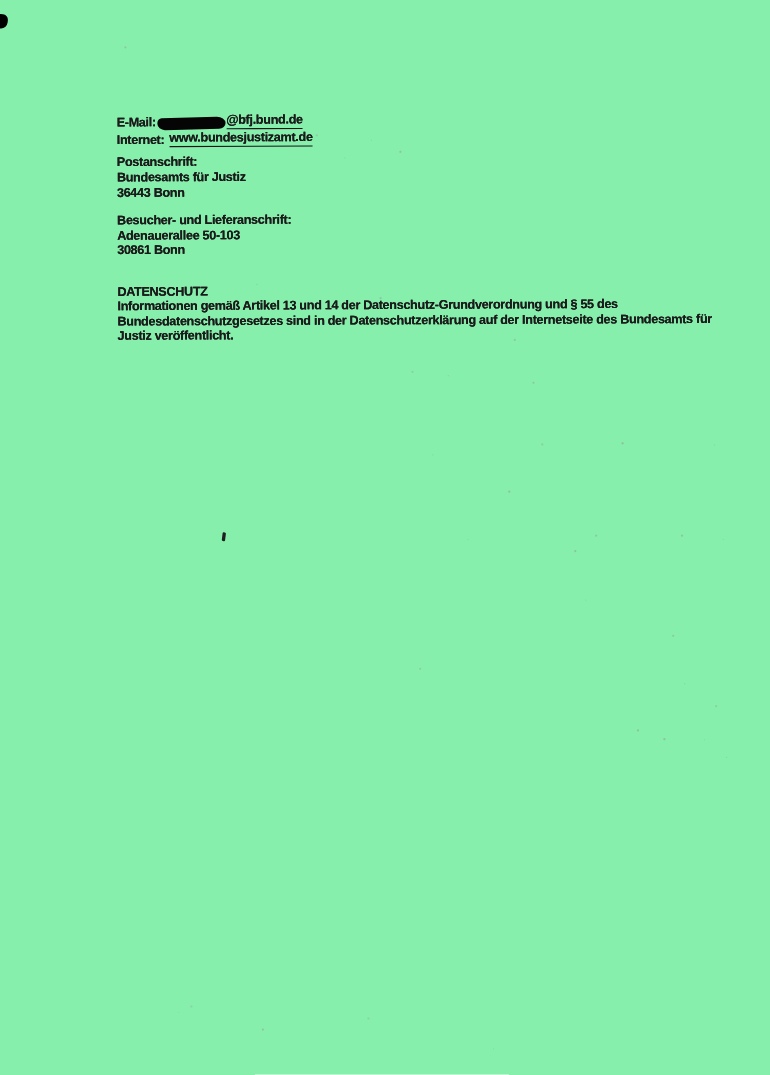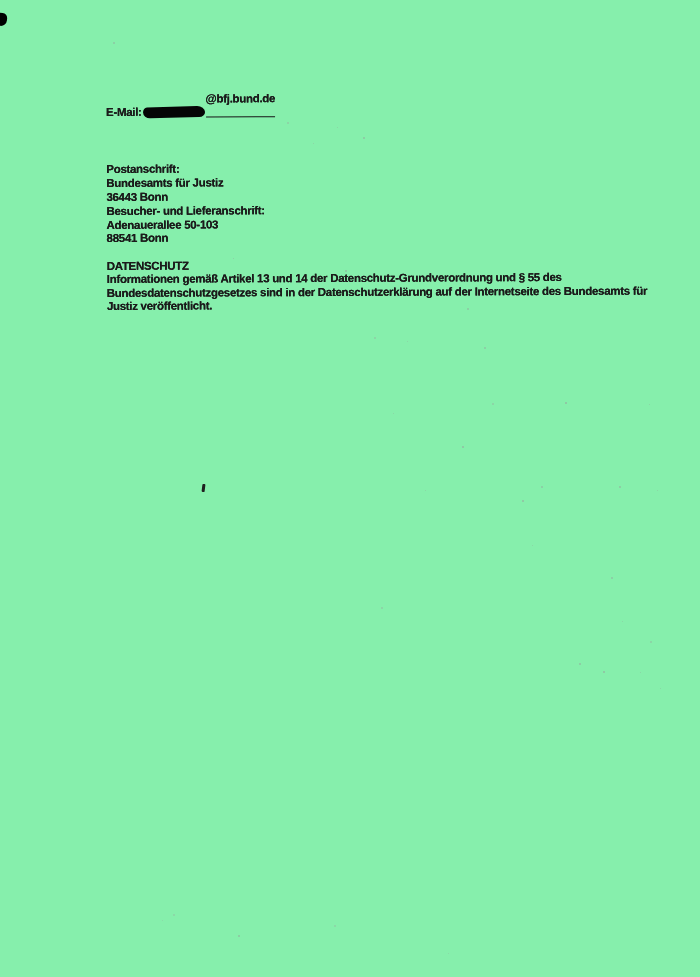--- a/index.html
+++ b/index.html
@@ -30,29 +30,29 @@
     font-weight: 700;
     font-size: 11.5px;
     letter-spacing: -0.3px;
     color: #1b1b1b;
     text-shadow: 0 0 0.45px #1b1b1b;
     white-space: nowrap;
   }
   .block { position: absolute; left: 106px; }
   .contact-block   { top: 101px; }
   .contact-block .line { height: 16.6px; display: flex; align-items: flex-end; }
-  .postal-block    { top: 163px; }
+  .postal-block    { top: 142px; }
   .postal-block .line, .visitor-block .line, .privacy-block .line { height: 14.2px; }
-  .visitor-block   { top: 205px; }
+  .visitor-block   { top: 195px; }
   .visitor-block .line { height: 13.5px; }
   .privacy-block   { top: 260px; }
   .privacy-block .line { height: 13.4px; }
   .underlined {
     border-bottom: 1.8px solid #161616;
-    padding-bottom: 12px;
+    padding-bottom: 1px;
   }
   .redaction {
     display: inline-block;
     width: 62px;
     height: 11px;
     background: #050505;
     border-radius: 4px 8px 6px 7px / 5px 6px 5px 6px;
     transform: rotate(-1.2deg);
     margin: 0 1px 0 1px;
     vertical-align: text-bottom;
@@ -88,32 +88,35 @@
 
 <div class="page">
   <div class="scan-content">
 
     <div class="block contact-block">
       <div class="line">
         <span class="txt">E-Mail:</span>
           <span class="redaction"></span>
           <span class="txt underlined">@bfj.bund.de</span>
       </div>
+      <div class="line">
+        <span class="txt">Internet:</span>&nbsp;<span class="txt underlined">www.bundesjustizamt.de</span>
+      </div>
     </div>
 
     <div class="block postal-block">
       <div class="line txt">Postanschrift:</div>
       <div class="line txt">Bundesamts für Justiz</div>
       <div class="line txt">36443 Bonn</div>
     </div>
 
     <div class="block visitor-block">
       <div class="line txt">Besucher- und Lieferanschrift:</div>
       <div class="line txt">Adenauerallee 50-103</div>
-      <div class="line txt">88541 Bonn</div>
+      <div class="line txt">30861 Bonn</div>
     </div>
 
     <div class="block privacy-block">
       <div class="line txt">DATENSCHUTZ</div>
       <div class="line txt">Informationen gemäß Artikel 13 und 14 der Datenschutz-Grundverordnung und § 55 des</div>
       <div class="line txt">Bundesdatenschutzgesetzes sind in der Datenschutzerklärung auf der Internetseite des Bundesamts für</div>
       <div class="line txt">Justiz veröffentlicht.</div>
     </div>
 
   </div>

